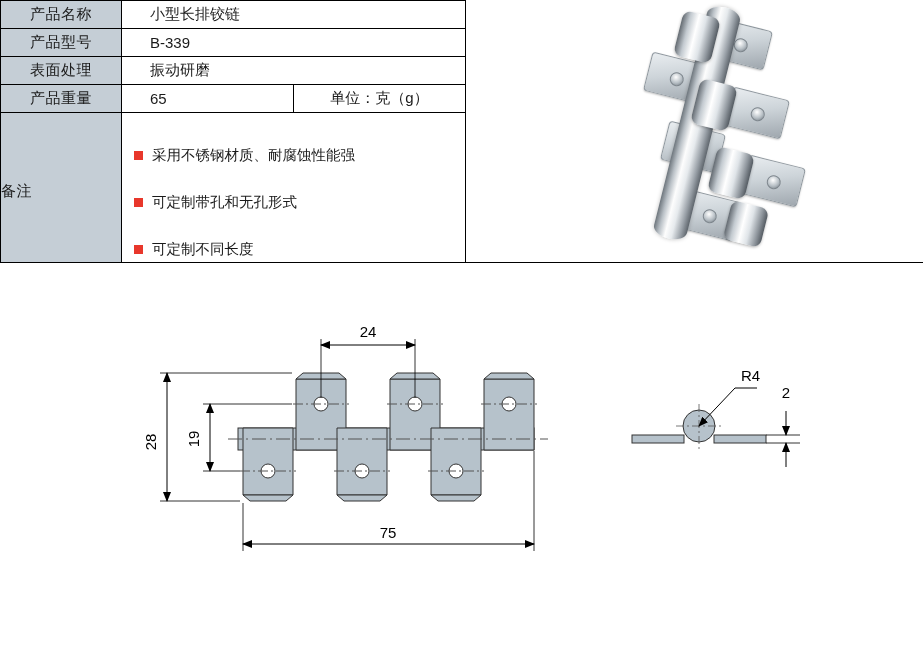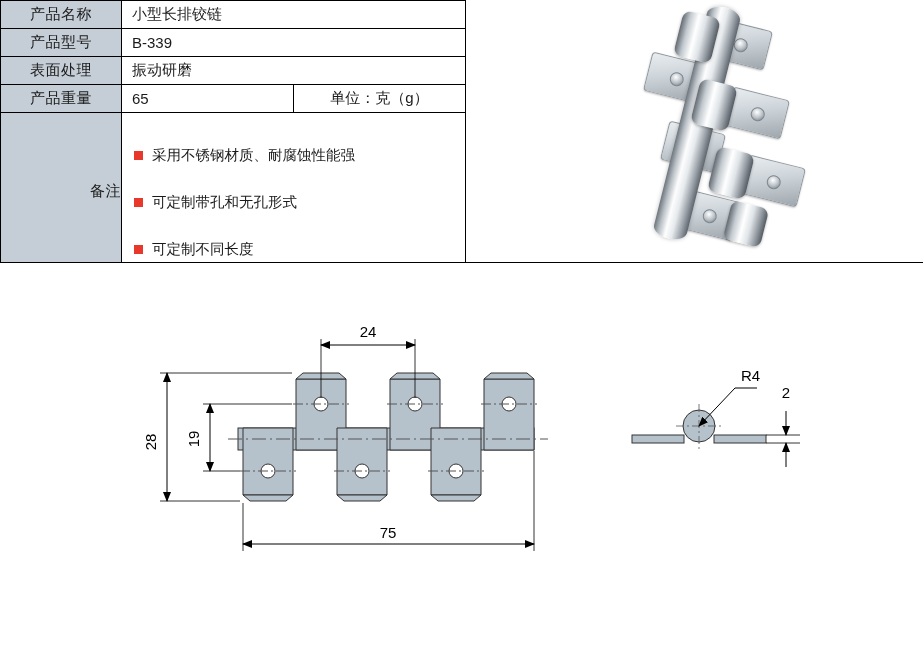--- a/index.html
+++ b/index.html
@@ -43,32 +43,32 @@
   }
   td.label-cell {
     width: 120px;
     background: #c5ced6;
     text-align: center;
     font-size: 15px;
     letter-spacing: 0.5px;
   }
   td.value-cell {
     background: #ffffff;
-    padding-left: 10px;
+    padding-left: 28px;
     font-size: 15px;
   }
   td.unit-cell {
     background: #ffffff;
     text-align: center;
     width: 120px;
     font-size: 15px;
   }
   td.remark-label {
     background: #c5ced6;
-    text-align: right;
+    text-align: left;
     vertical-align: middle;
   }
   td.remark-value {
     background: #ffffff;
     padding: 8px 0 8px 12px;
     vertical-align: middle;
   }
   .remark-list {
     list-style: none;
     margin: 0;

